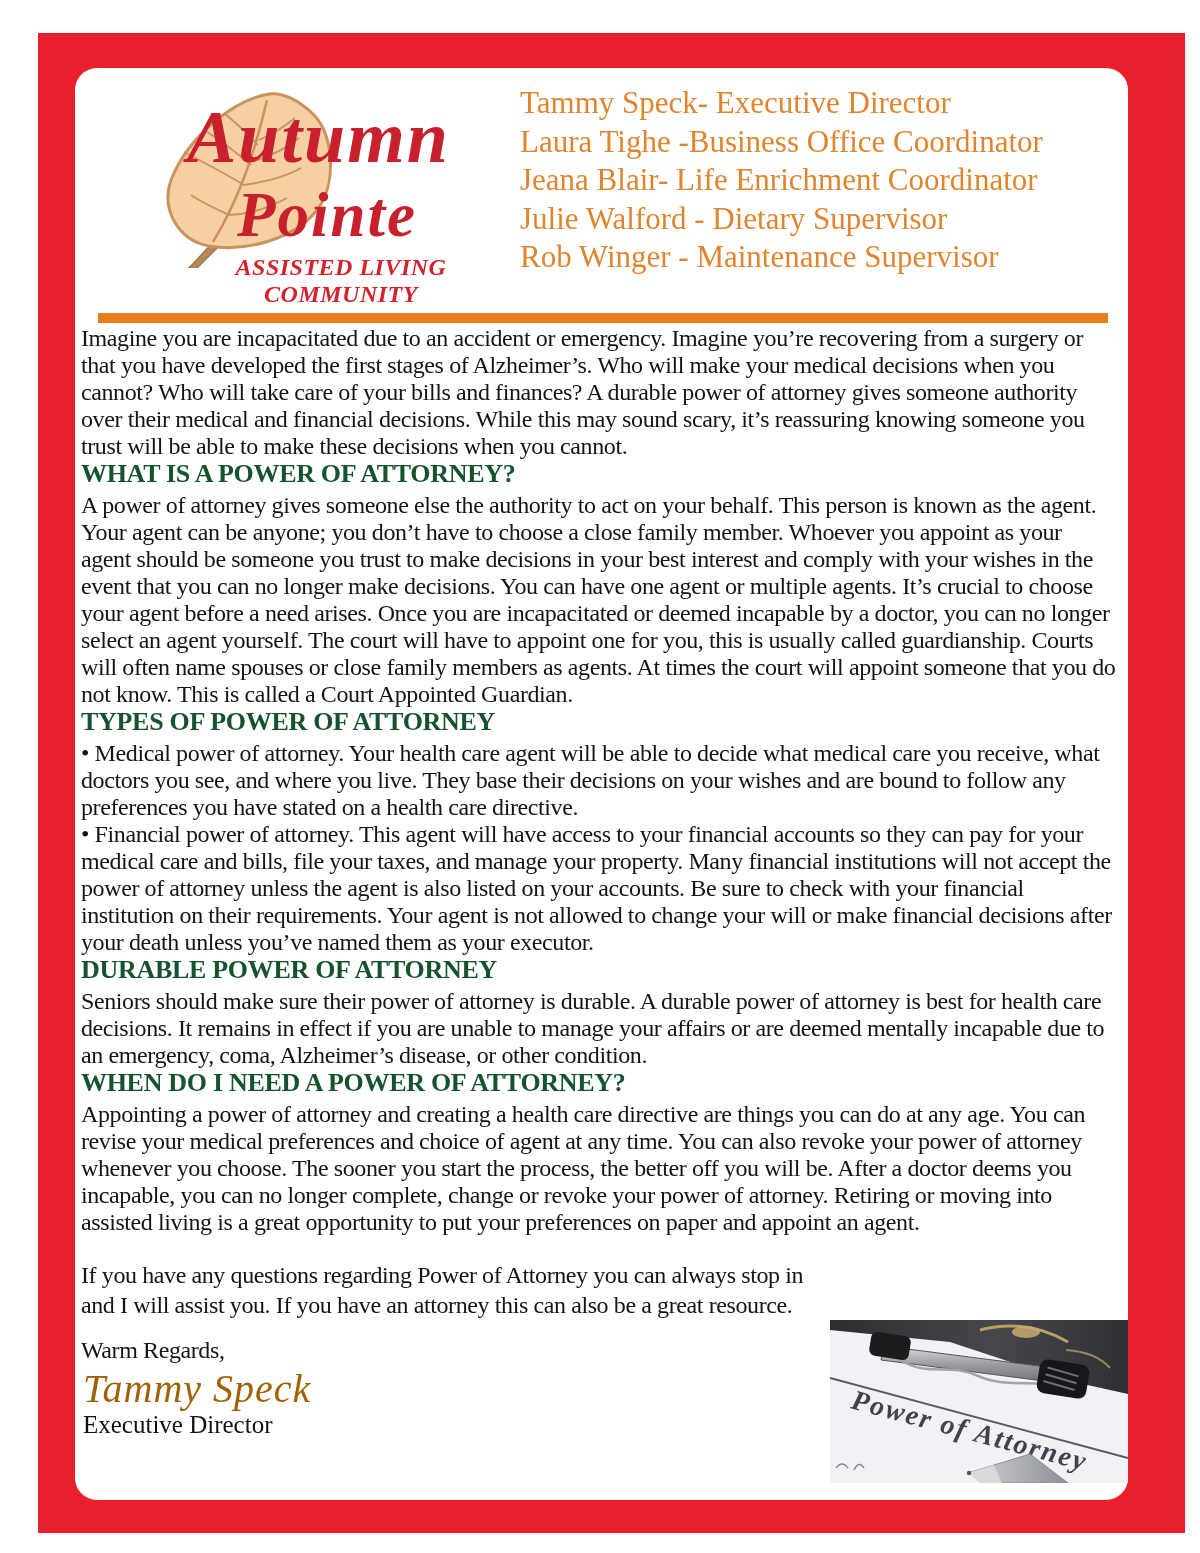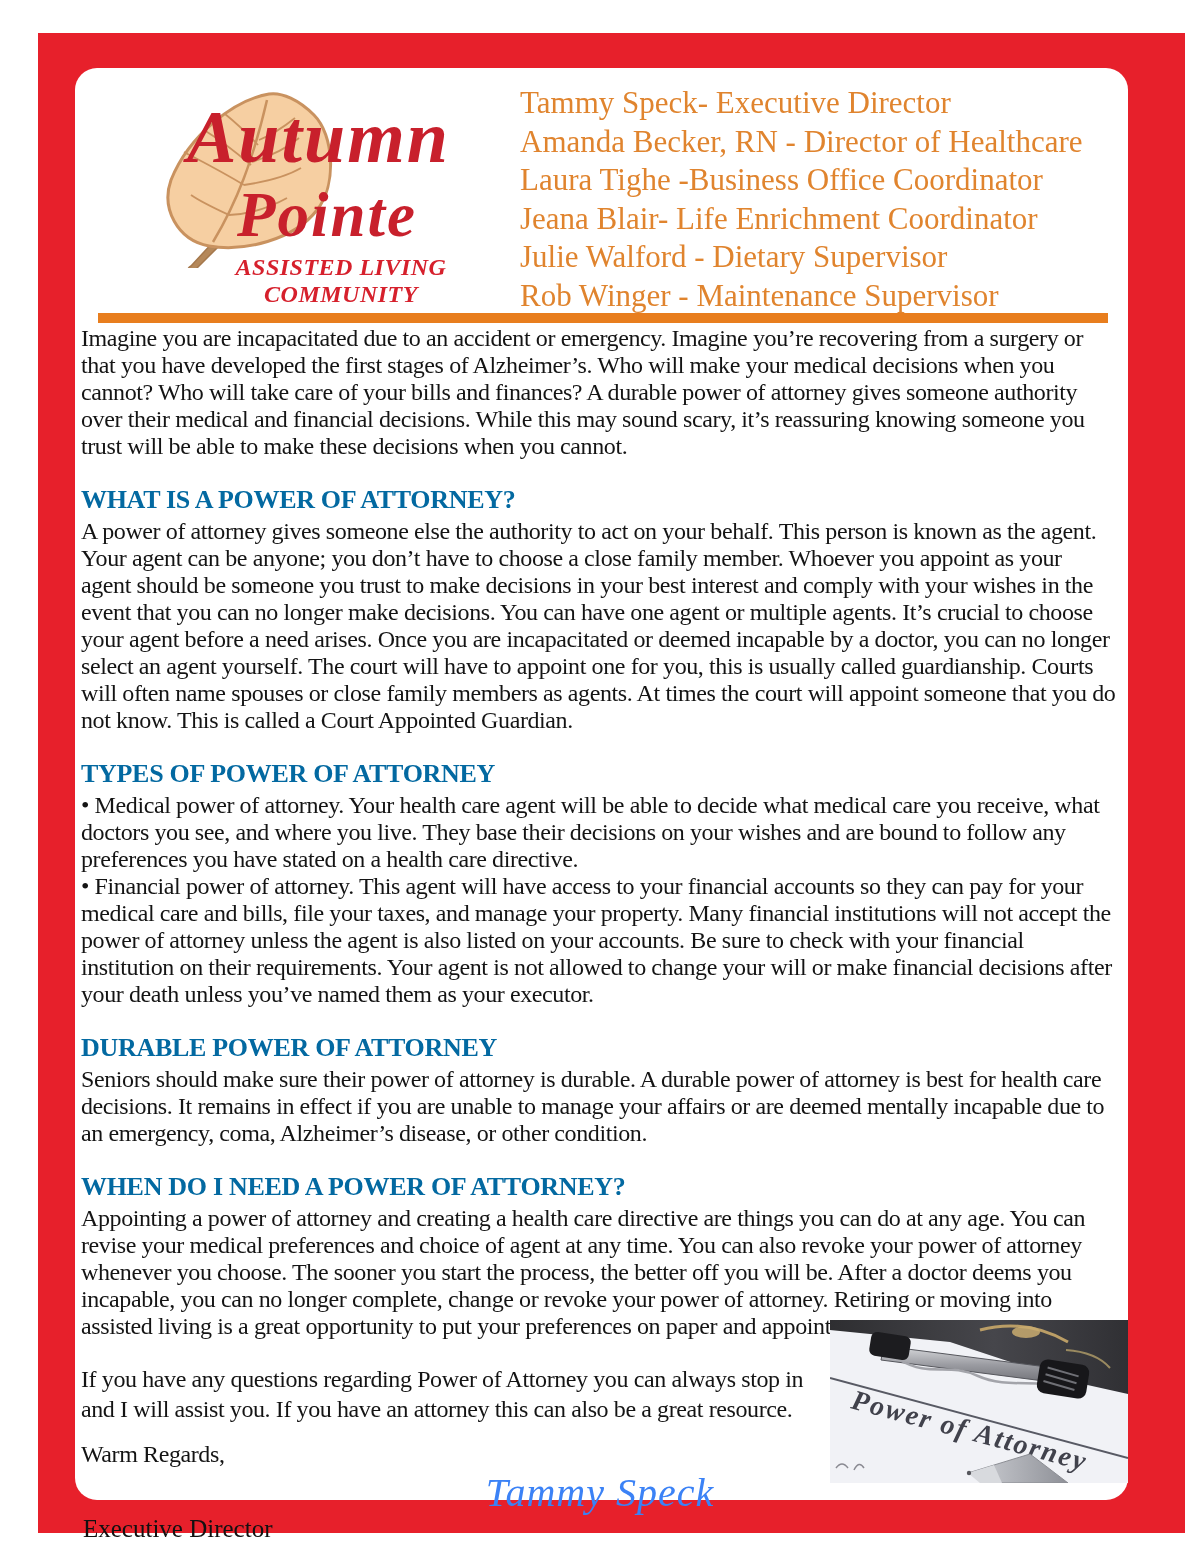--- a/index.html
+++ b/index.html
@@ -20,25 +20,25 @@
   .issue-date{position:absolute;left:98px;top:208px;width:336px;text-align:center;
       color:#c8202c;font-size:42px;line-height:1;}
   .staff{position:absolute;left:445px;top:16px;width:592px;
       color:#e0842e;font-size:31px;line-height:38.5px;}
 
   .divider{margin-left:23px;width:1010px;height:10px;background:#e87e1e;}
 
   
   main{position:relative;padding:2px 8px 0 6px;width:1036px;}
   main p{margin:0;font-size:24px;line-height:27px;letter-spacing:-0.4px;}
-  main h2{margin:26px 0 4px 0;font-size:26px;line-height:28px;letter-spacing:-0.3px;color:#0369a1;}
+  main h2{margin:0 0 4px 0;font-size:26px;line-height:28px;letter-spacing:-0.3px;color:#14532d;}
   .closing{margin-top:24px !important;max-width:742px;line-height:30px !important;}
   .valediction{margin-top:16px !important;line-height:28px !important;}
   .signature{margin:2px 0 0 2px;font-style:italic;font-size:40px;line-height:46px;
-      color:#3b82f6;letter-spacing:1px;font-family:"Liberation Serif",serif;text-align:center;}
+      color:#a16207;letter-spacing:1px;font-family:"Liberation Serif",serif;}
   .sig-title{margin-left:2px;font-family:Liberation Serif, serif;font-size:25px;line-height:26px;color:#111;}
 
   
   .photo{position:absolute;left:755px;top:1252px;width:298px;height:163px;overflow:hidden;background:#f1f2f6;}
   .photo svg{display:block;}
 </style>
 </head>
 <body>
 
 <div class="page">
@@ -55,21 +55,20 @@
                      M95,95 C 115,92 135,88 152,78 M103,72 C 122,66 138,58 150,48 M110,50 C 125,44 136,36 146,28
                      M80,125 C 65,118 52,112 42,105 M80,125 C 100,124 120,118 138,108" fill="none" stroke="#c9925f" stroke-width="1.8"></path>
           </svg>
         </div>
         <div class="brand-script brand-autumn">Autumn</div>
         <div class="brand-script brand-pointe">Pointe</div>
         <div class="tagline">ASSISTED LIVING COMMUNITY</div>
 
         <div class="staff">
           <div>Tammy Speck- Executive Director</div>
-          <div>Amanda Becker, RN - Director of Healthcare</div>
           <div>Laura Tighe -Business Office Coordinator</div>
           <div>Jeana Blair- Life Enrichment Coordinator</div>
           <div>Julie Walford - Dietary Supervisor</div>
           <div>Rob Winger - Maintenance Supervisor</div>
         </div>
       </header>
 
       <div class="divider"></div>
 
       <main>

